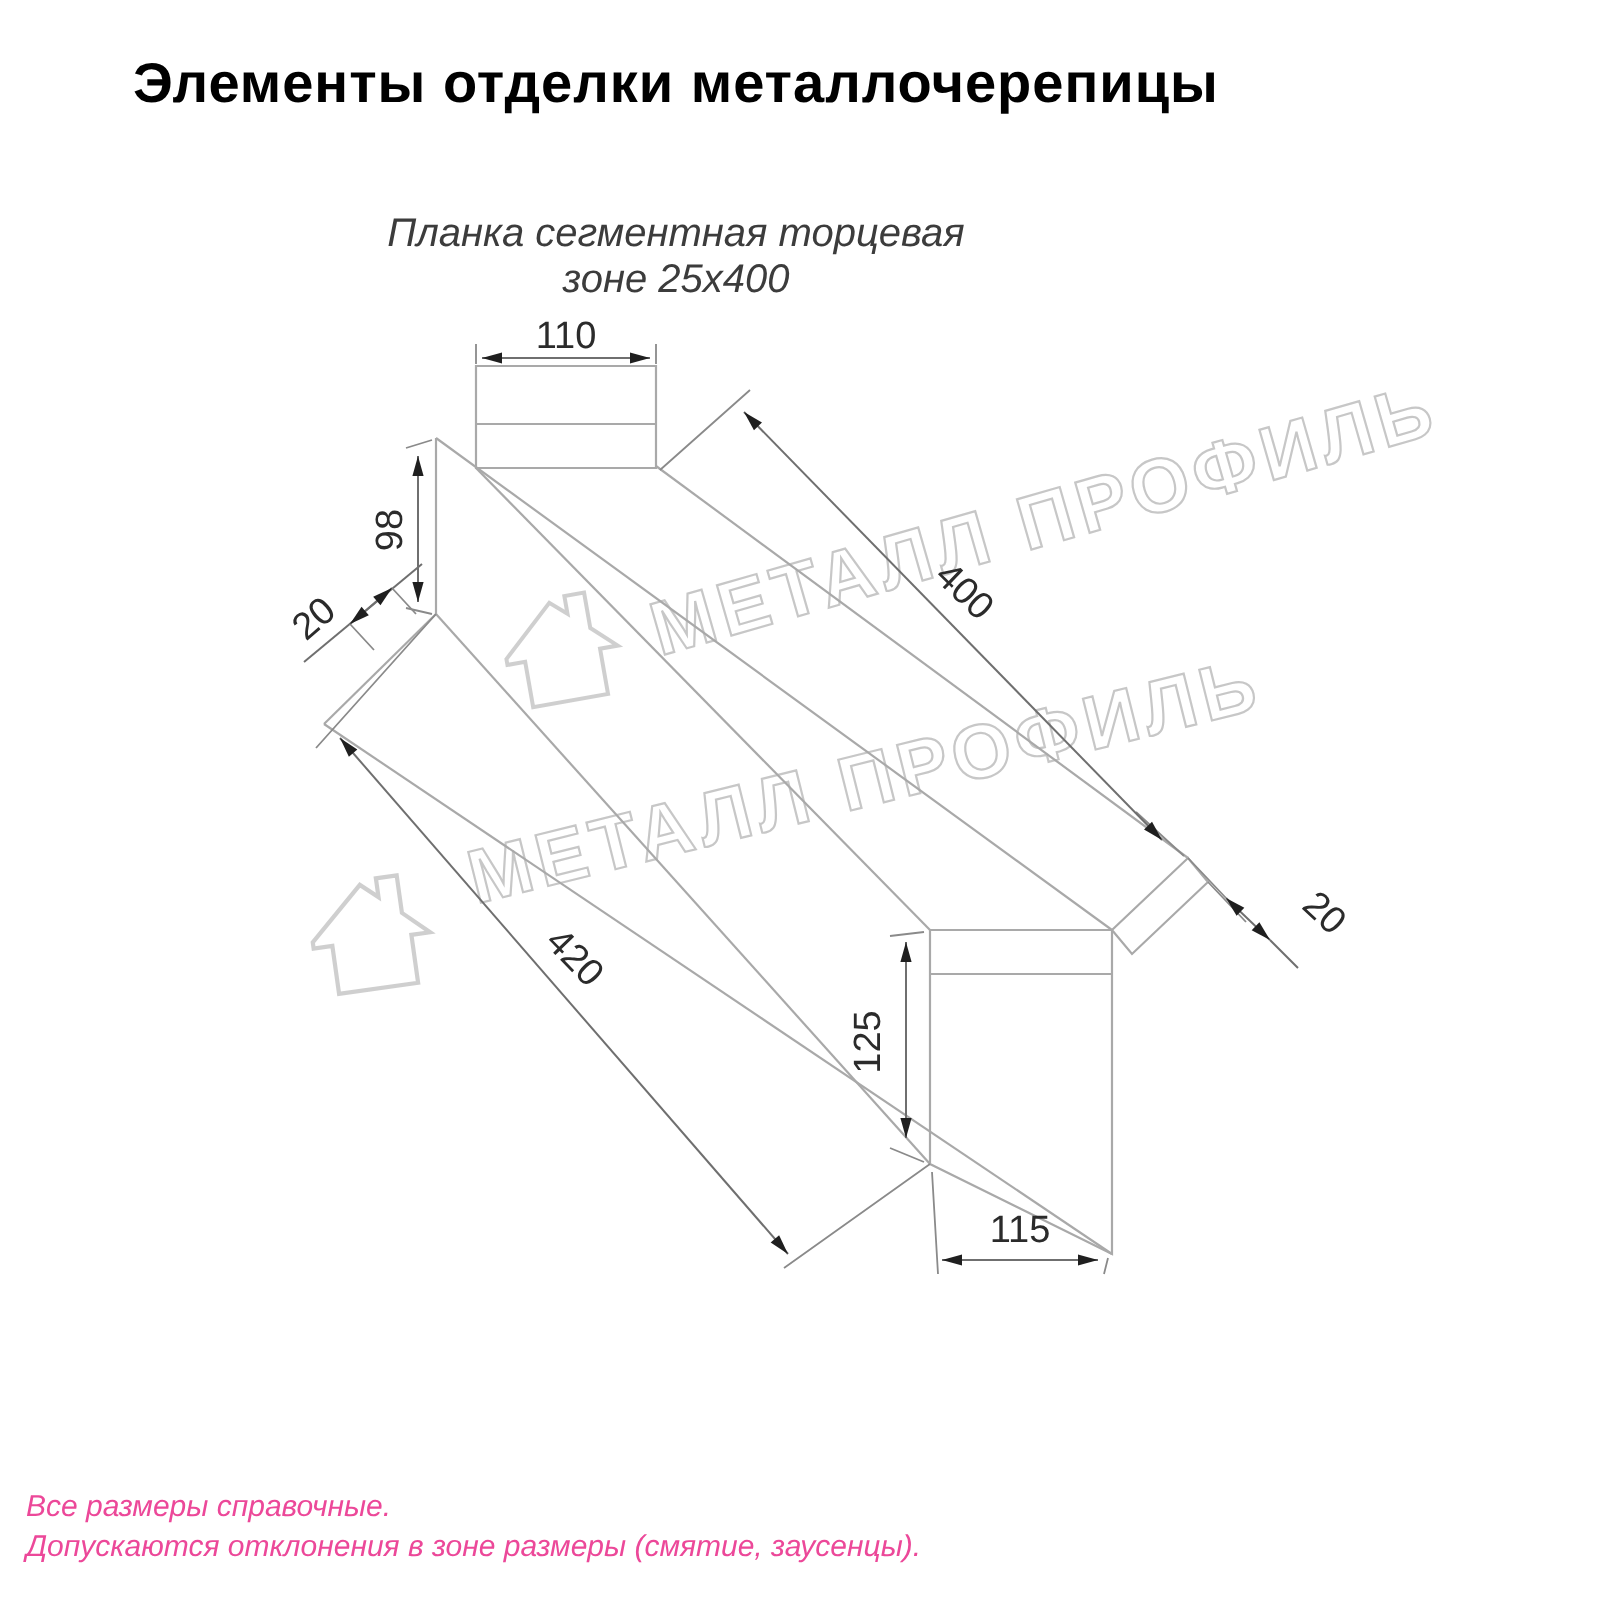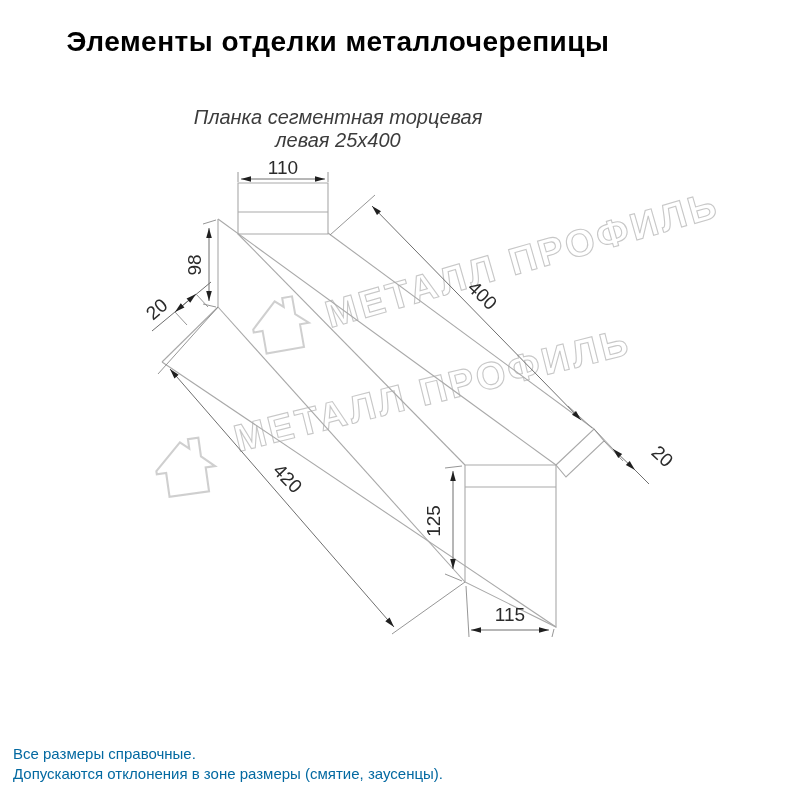--- a/index.html
+++ b/index.html
@@ -2,40 +2,40 @@
 <html><head>
 <meta charset="utf-8">
 <style>
   html,body{margin:0;padding:0;width:800px;height:800px;background:#ffffff;overflow:hidden;
             font-family:"Liberation Sans", sans-serif;}
   .sheet{position:relative;width:676px;height:800px;background:#fff;}
   .page-title{position:absolute;top:26px;left:0;width:100%;text-align:center;
               font-size:28px;font-weight:bold;color:#000;letter-spacing:0.5px;}
   .subtitle{position:absolute;top:106px;left:0;width:100%;text-align:center;
             font-size:20px;color:#3c3c3c;line-height:23px;font-style:italic;}
-  .notes{position:absolute;left:13px;top:744px;font-size:15px;color:#0369a1;line-height:20px;}
+  .notes{position:absolute;left:13px;top:744px;font-size:15px;color:#ec4899;line-height:20px;font-style:italic;}
   svg{position:absolute;left:0;top:0;}
   .part{stroke:#a9a9a9;stroke-width:1.1;fill:none;}
   .dim{stroke:#6f6f6f;stroke-width:1;fill:none;}
   .ext{stroke:#8a8a8a;stroke-width:0.9;fill:none;}
   .dimtxt{fill:#2b2b2b;font-size:19px;font-family:"Liberation Sans",sans-serif;}
   .wmtxt{fill:rgba(255,255,255,0.6);stroke:rgba(130,130,130,0.45);stroke-width:1.1;
          font-size:38px;font-weight:bold;letter-spacing:3px;font-family:"Liberation Sans",sans-serif;}
   .wmlogo{fill:rgba(255,255,255,0.5);stroke:rgba(140,140,140,0.42);stroke-width:2;}
 </style>
 <title>Элементы отделки металлочерепицы</title></head>
 <body>
 
 <div class="sheet">
 
   <div class="page-title">Элементы отделки металлочерепицы</div>
 
   <div class="subtitle">
     <div>Планка сегментная торцевая</div>
-    <div>левая 25х400</div>
+    <div>зоне 25х400</div>
   </div>
 
   <svg width="800" height="800" viewBox="0 0 800 800">
     <defs>
       <marker id="arrS" orient="auto" markerWidth="12" markerHeight="8" refX="1" refY="4">
         <path d="M1,4 L11,1.2 L11,6.8 Z" fill="#1f1f1f"></path>
       </marker>
       <marker id="arrE" orient="auto" markerWidth="12" markerHeight="8" refX="11" refY="4">
         <path d="M11,4 L1,1.2 L1,6.8 Z" fill="#1f1f1f"></path>
       </marker>

